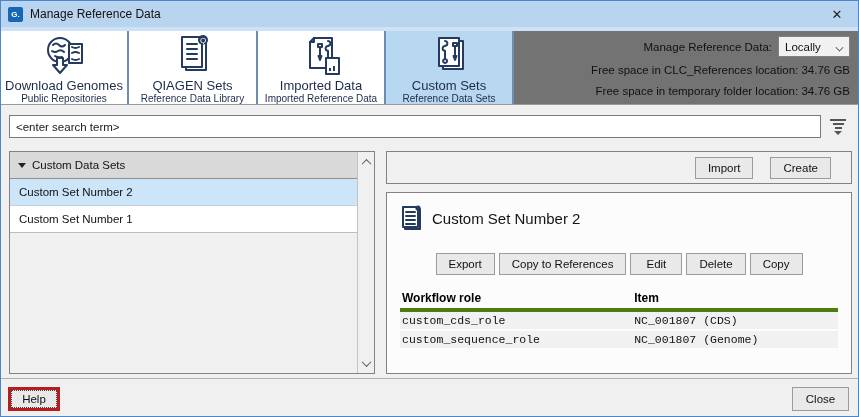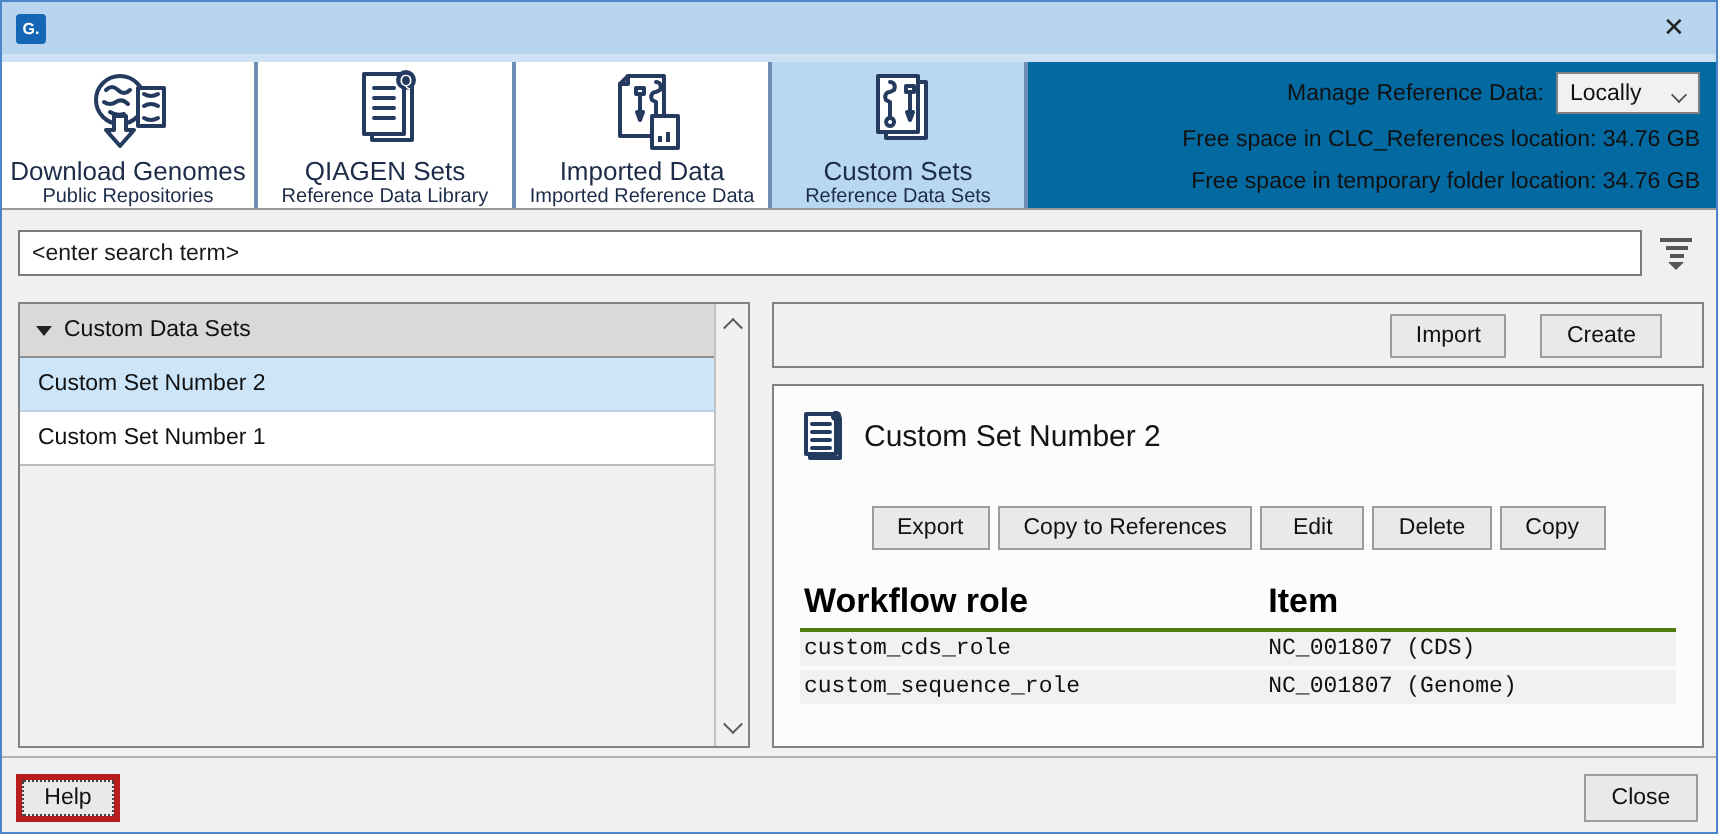--- a/index.html
+++ b/index.html
@@ -33,21 +33,21 @@
   .tab{
     width:128px; height:100%; border-right:2px solid #6d8db3; display:flex; flex-direction:column;
     align-items:center; justify-content:flex-start; padding-top:3px; background:#fff;
   }
   .tab.selected{ background:#b8d7f0; }
   .tab-icon{ height:44px; display:flex; align-items:center; justify-content:center; }
   .tab-title{ font-size:13px; color:#1c2b47; line-height:14px; margin-top:1px; }
   .tab-sub{ font-size:10px; color:#1c2b47; line-height:12px; }
   .tab-info{
     flex:1; display:flex; flex-direction:column; align-items:flex-end;
-    padding:5px 8px 0 0; gap:6px; background:#0369a1;
+    padding:5px 8px 0 0; gap:6px; background:#737373;
   }
   .info-row{ display:flex; align-items:center; font-size:11.5px; color:#111; }
   .select-box{
     margin-left:6px; width:72px; height:21px; border:1px solid #808080; background:#f1f1f1;
     display:flex; align-items:center; justify-content:space-between; padding:0 5px 0 6px; font-size:11.5px;
   }
   .chev{ width:8px; height:8px; position:relative; }
   .chev:before{
     content:""; position:absolute; left:0; top:1px; width:6px; height:6px;
     border-right:1.5px solid #444; border-bottom:1.5px solid #444; transform:rotate(45deg) scale(.8);
@@ -104,22 +104,22 @@
   }
   .detail{
     position:absolute; left:385px; top:191px; width:466px; height:182px;
     border:1px solid #828282; background:#fcfcfc;
   }
   .detail-header{ display:flex; align-items:center; gap:9px; padding:12px 0 0 14px; }
   .detail-title{ font-size:15px; color:#141414; }
   .detail-buttons{ display:flex; justify-content:center; gap:4px; margin-top:22px; }
   .role-table{ width:calc(100% - 26px); margin:15px 13px 0 13px; border-collapse:collapse; table-layout:fixed; }
   .role-table th{
-    text-align:left; font-size:17px; color:#000; padding:1px 2px 3px 2px;
-    border-bottom:2px solid #4d7c0f;
+    text-align:left; font-size:12px; color:#000; padding:1px 2px 3px 2px;
+    border-bottom:4px solid #4d7c0f;
   }
   .role-table th.c1, .role-table td.c1{ width:53%; }
   .role-table td{ font-size:11.5px; color:#111; padding:2px 2px; background:#f1f1f1; border-bottom:2px solid #fcfcfc;font-family:Liberation Mono, monospace; }
   
   .footer{
     position:absolute; left:0; bottom:0; width:100%; height:38px;
     border-top:1px solid #b0b0b0; background:#f0f0f0;
   }
   .help-btn{
     position:absolute; left:7px; top:8px; width:51px; height:24px;
@@ -130,20 +130,21 @@
   svg .stf{ fill:#fff; stroke:#243a5e; stroke-width:2; stroke-linejoin:round; }
   svg .fill{ fill:#243a5e; }
 </style>
 </head>
 <body>
 
 <div class="window">
 
   <div class="titlebar">
     <div class="app-icon">G.</div>
+    <div class="title-text">Manage Reference Data</div>
     <div class="close-btn">✕</div>
   </div>
   <div class="titlebar-accent"></div>
 
   <div class="tabbar">
 
     <div class="tab">
       <div class="tab-icon">
         <svg width="46" height="44" viewBox="0 0 46 44">
           <circle class="st" cx="19" cy="16" r="12"></circle>

